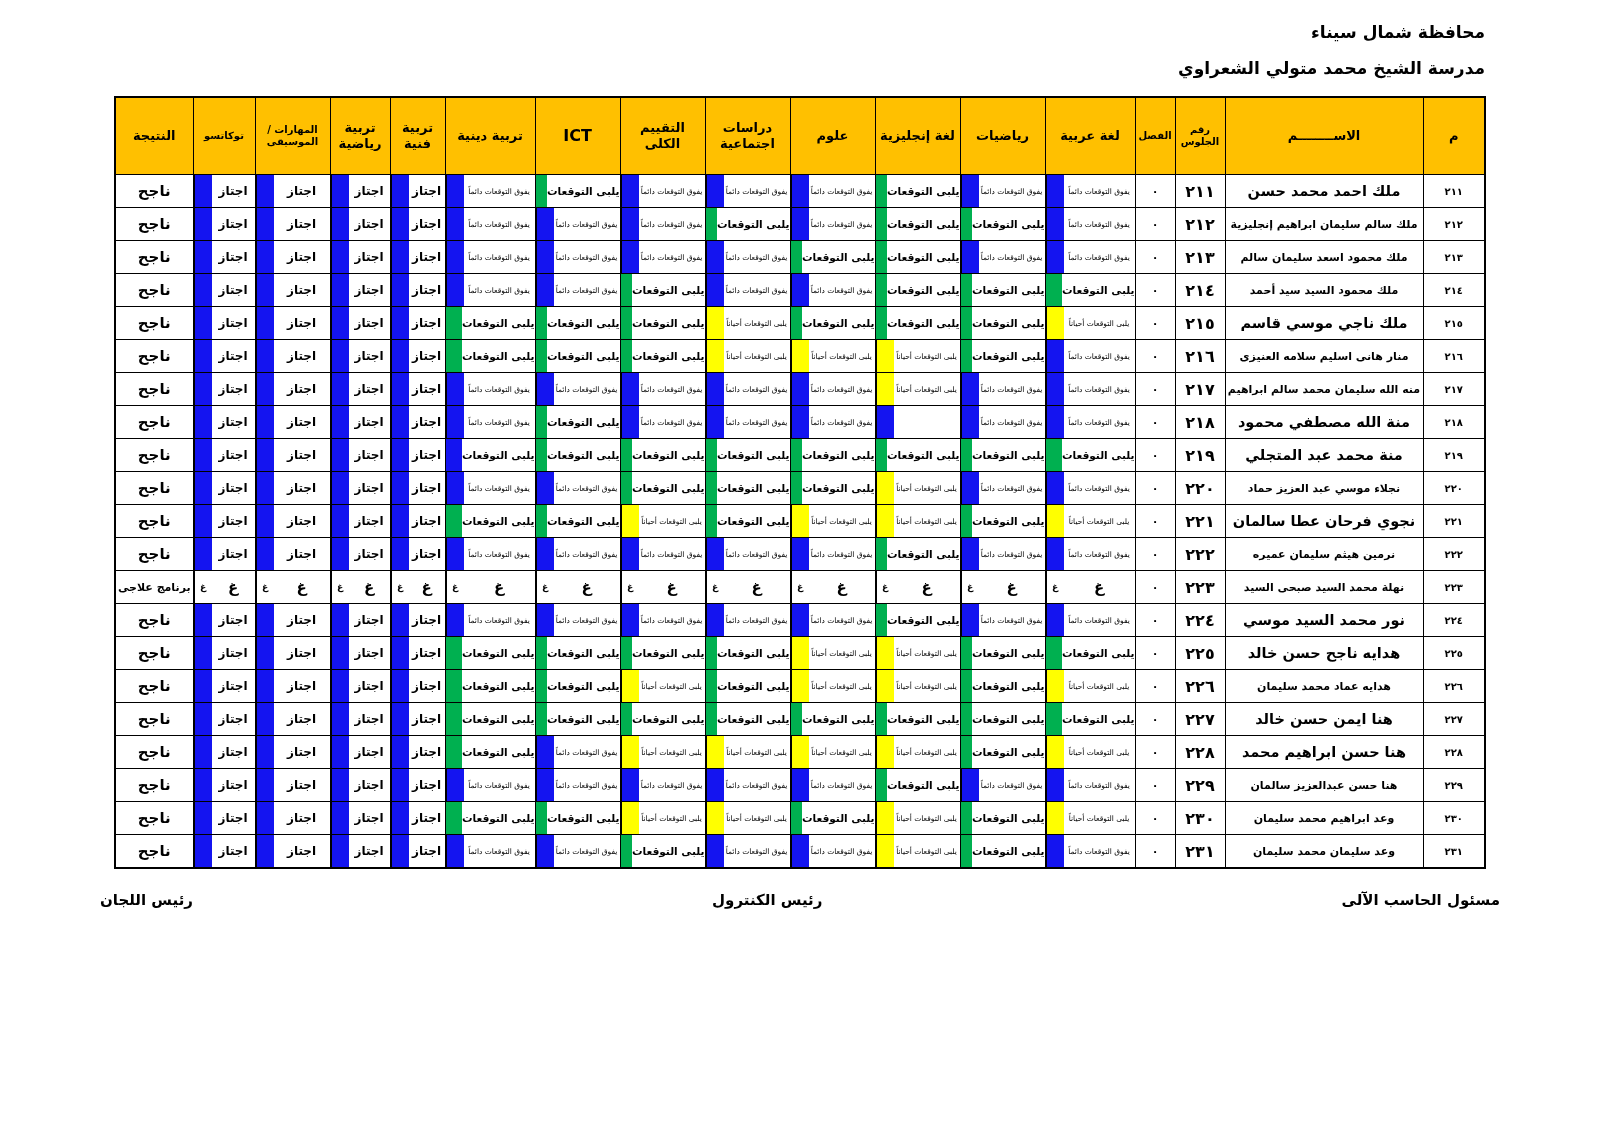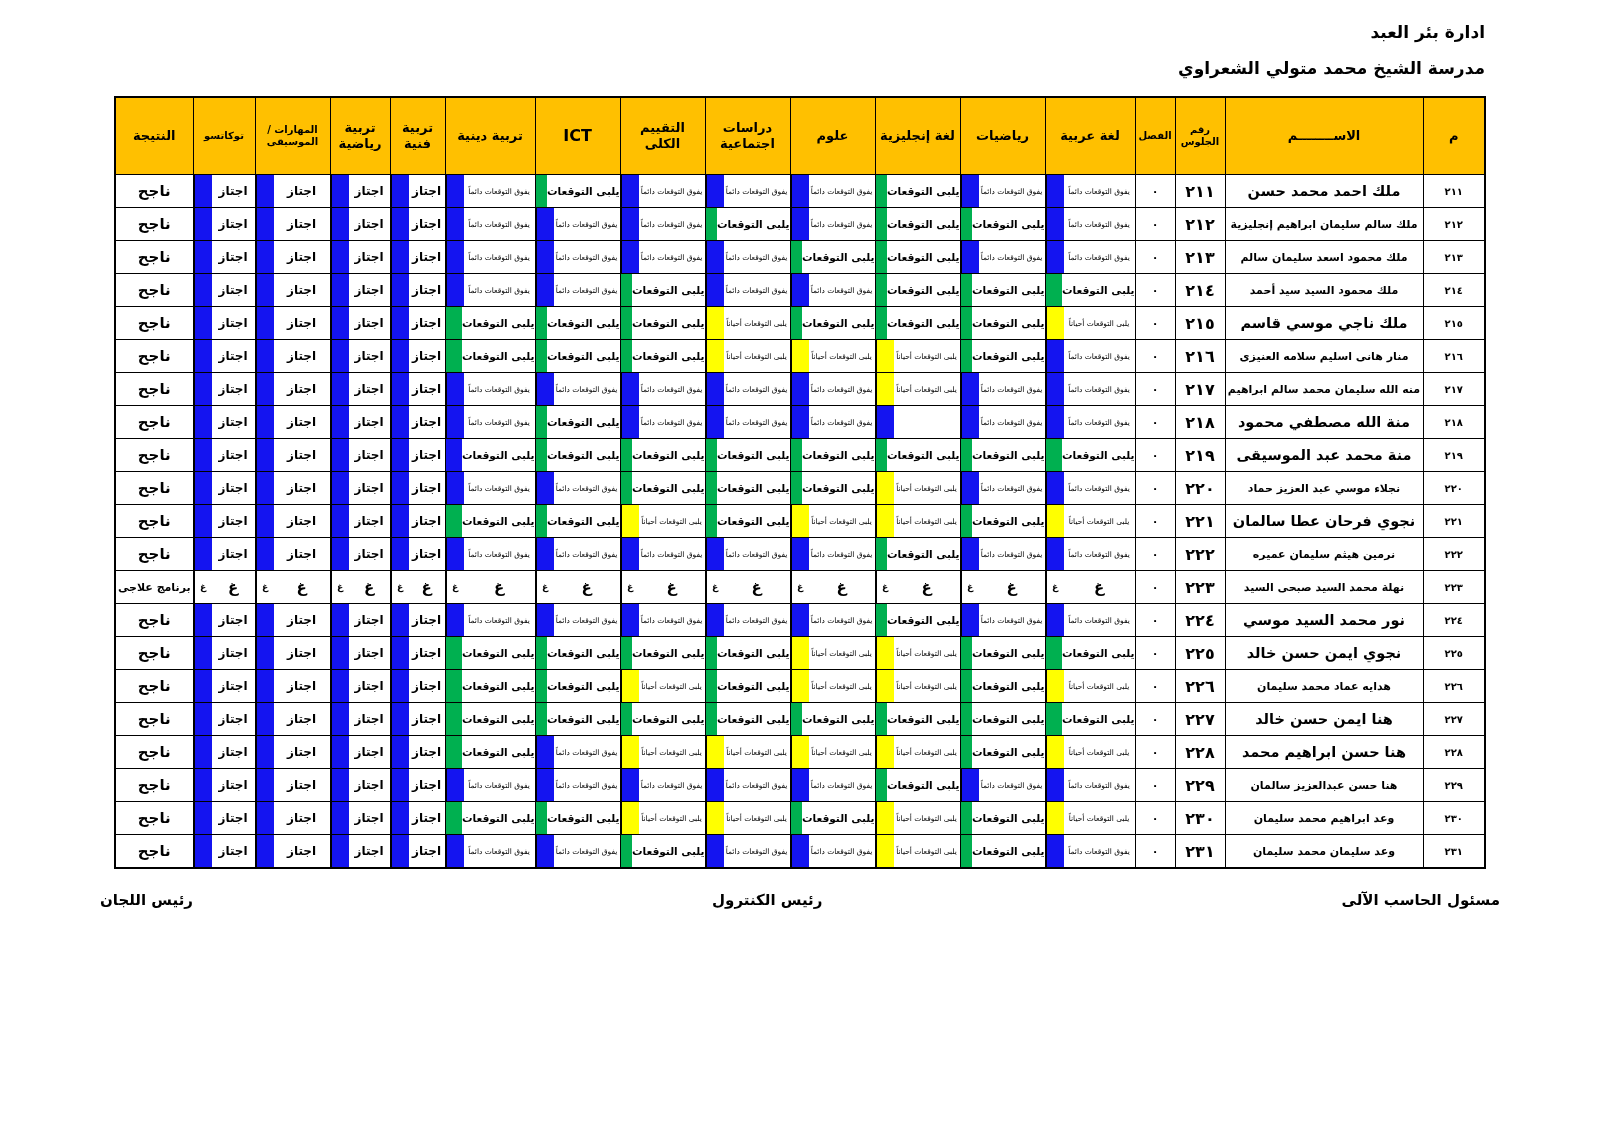--- a/index.html
+++ b/index.html
@@ -28,21 +28,21 @@
   .lab-med{font-size:10.5px;}
   .lab-pass{font-size:12px;}
   .lab-gh{font-size:15px;}
   .sw-gh{display:flex;align-items:center;justify-content:center;font-size:9px;font-weight:bold;background:#fff;}
   .footer{width:1400px;margin:22px auto 0 auto;display:flex;justify-content:space-between;font-weight:bold;font-size:15px;}
 </style>
 </head>
 <body>
 
 <div class="org">
-  <div>ادارة بئر العبد</div>
+  <div>محافظة شمال سيناء</div>
   <div>مدرسة الشيخ محمد متولي الشعراوي</div>
 </div>
 
 <div class="titles">
 </div>
 
 <table class="sheet">
   <colgroup>
       <col style="width: 62px;">
       <col style="width: 198px;">
@@ -711,21 +711,21 @@
         <td>
           <div class="ecell">
             <span class="elabel lab-pass">اجتاز</span>
             <span class="sw" style="background: rgb(20, 20, 240);"></span>
           </div>
         </td>
         <td class="result-cell">ناجح</td>
       </tr>
       <tr>
         <td class="no-cell">٢١٩</td>
-        <td class="name-cell">منة محمد عبد الموسيقى</td>
+        <td class="name-cell">منة محمد عبد المتجلي</td>
         <td class="seat-cell">٢١٩</td>
         <td class="cls-cell">٠</td>
         <td>
           <div class="ecell">
             <span class="elabel lab-med">يلبى التوقعات</span>
             <span class="sw" style="background: rgb(0, 176, 80);"></span>
           </div>
         </td>
         <td>
           <div class="ecell">
@@ -1185,21 +1185,21 @@
         <td>
           <div class="ecell">
             <span class="elabel lab-pass">اجتاز</span>
             <span class="sw" style="background: rgb(20, 20, 240);"></span>
           </div>
         </td>
         <td class="result-cell">ناجح</td>
       </tr>
       <tr>
         <td class="no-cell">٢٢٥</td>
-        <td class="name-cell">نجوي ايمن حسن خالد</td>
+        <td class="name-cell">هدايه ناجح حسن خالد</td>
         <td class="seat-cell">٢٢٥</td>
         <td class="cls-cell">٠</td>
         <td>
           <div class="ecell">
             <span class="elabel lab-med">يلبى التوقعات</span>
             <span class="sw" style="background: rgb(0, 176, 80);"></span>
           </div>
         </td>
         <td>
           <div class="ecell">

